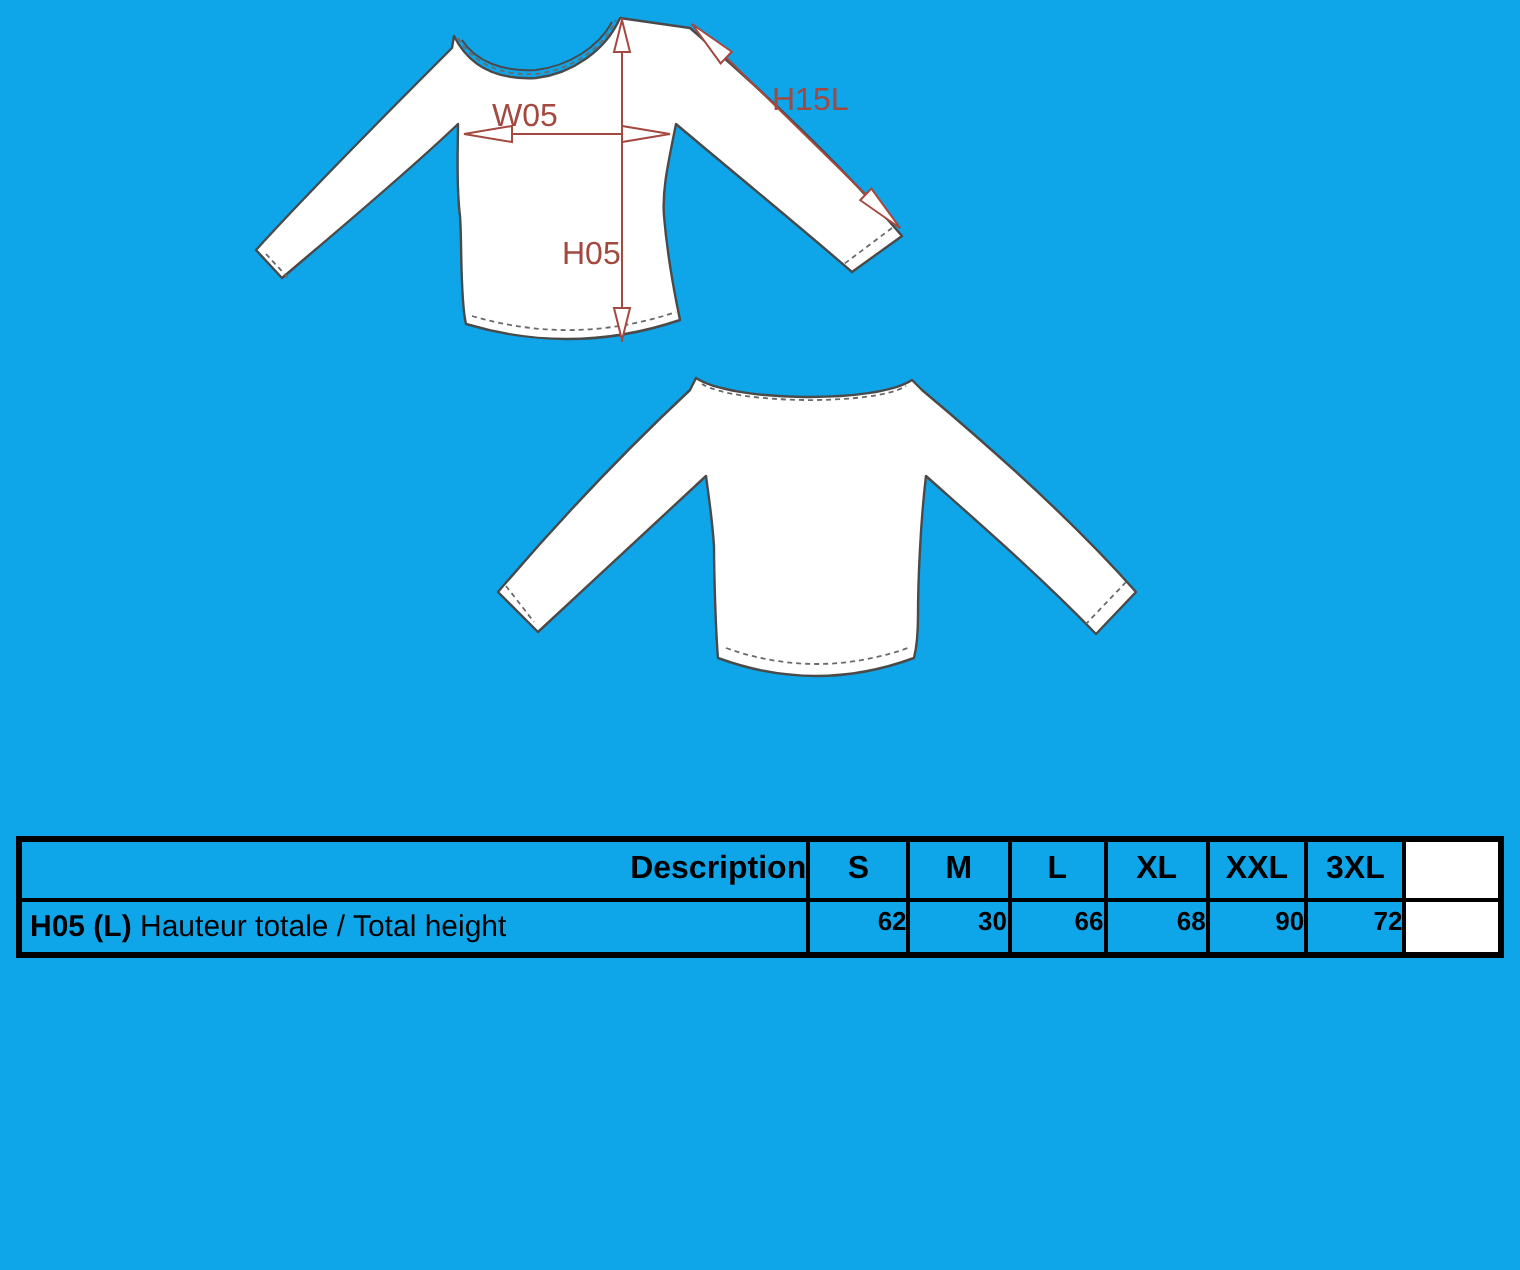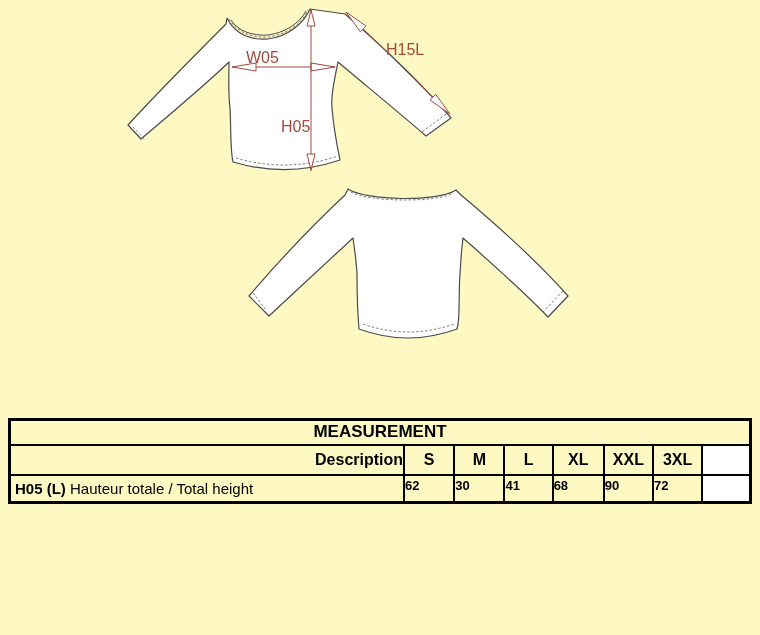--- a/index.html
+++ b/index.html
@@ -1,19 +1,19 @@
 <!DOCTYPE html>
 <html><head>
 <meta charset="utf-8">
 <style>
   * { margin: 0; padding: 0; box-sizing: border-box; }
   html, body { width: 760px; height: 635px; background: #ffffff; overflow: hidden; }
   body { font-family: "Liberation Sans", sans-serif; position: relative; }
 
-  .canvas { position: absolute; left: 0; top: 0; width: 760px; height: 635px; background: #fef9c3; }
+  .canvas { position: absolute; left: 0; top: 0; width: 760px; height: 635px; background: #0ea5e9; }
 
   .front-view { position: absolute; left: 100px; top: 0; width: 380px; height: 180px; }
   .back-view  { position: absolute; left: 240px; top: 168px; width: 340px; height: 186px; }
 
   .outline { fill: #ffffff; stroke: #4a4a4a; stroke-width: 1.2; stroke-linejoin: round; }
   .thinline { fill: none; stroke: #4a4a4a; stroke-width: 1; }
   .stitch { fill: none; stroke: #6a6a6a; stroke-width: 0.9; stroke-dasharray: 2.5,2; }
   .dim-line { fill: none; stroke: #a3493f; stroke-width: 1; }
   .dim-head { fill: #ffffff; stroke: #a3493f; stroke-width: 1; }
   .dim-label { fill: #a3493f; font-family: "Liberation Sans", sans-serif; font-size: 16px; }
@@ -22,21 +22,21 @@
     position: absolute; left: 8px; top: 418px; width: 744px;
     border-collapse: collapse; border: 3px solid #000;
     table-layout: fixed;
   }
   table.spec th, table.spec td { border: 2px solid #000; color: #000; }
   .title-cell { height: 25px; text-align: center; font-size: 17px; font-weight: bold; }
   .desc-header { height: 30px; text-align: right; font-size: 16px; font-weight: bold; }
   .size-header { text-align: center; font-size: 16px; font-weight: bold; padding: 2px 0; }
   .desc-cell { text-align: left; vertical-align: top; font-size: 15px; padding: 2px 4px 2px 4px; line-height: 21px; margin-top: 46px; }
   .desc-cell .code { font-weight: bold; }
-  .value-cell { text-align: left; vertical-align: top; font-size: 13px; font-weight: bold; padding-top: 2px; }
+  .value-cell { text-align: right; vertical-align: top; font-size: 13px; font-weight: bold; padding-top: 2px; }
   .row-h05 td { height: 28px; }
   .row-w05 td { height: 66px; }
   .row-h15l td { height: 48px; }
   .spare { background: #fff; }
 </style>
 </head>
 <body>
 
 <div class="canvas">
 
@@ -119,38 +119,35 @@
       <col style="width:50px">
         <col style="width:50px">
         <col style="width:48px">
       <col style="width:51px">
         <col style="width:49px">
         <col style="width:49px">
       <col style="width:48px">
     </colgroup>
     <tbody>
       <tr>
-        <th class="title-cell" colspan="8">MEASUREMENT</th>
-      </tr>
-      <tr>
         <th class="desc-header">Description</th>
         <th class="size-header">S</th>
         <th class="size-header">M</th>
         <th class="size-header">L</th>
         <th class="size-header">XL</th>
         <th class="size-header">XXL</th>
         <th class="size-header">3XL</th>
         <th class="size-header spare"></th>
       </tr>
 
       <tr class="row-h05">
         <td class="desc-cell"><span class="code">H05 (L)</span><span> Hauteur totale / Total height</span></td>
         <td class="value-cell">62</td>
         <td class="value-cell">30</td>
-        <td class="value-cell">41</td>
+        <td class="value-cell">66</td>
         <td class="value-cell">68</td>
         <td class="value-cell">90</td>
         <td class="value-cell">72</td>
         <td class="value-cell spare"></td>
       </tr>
 
 
     </tbody>
   </table>
 

